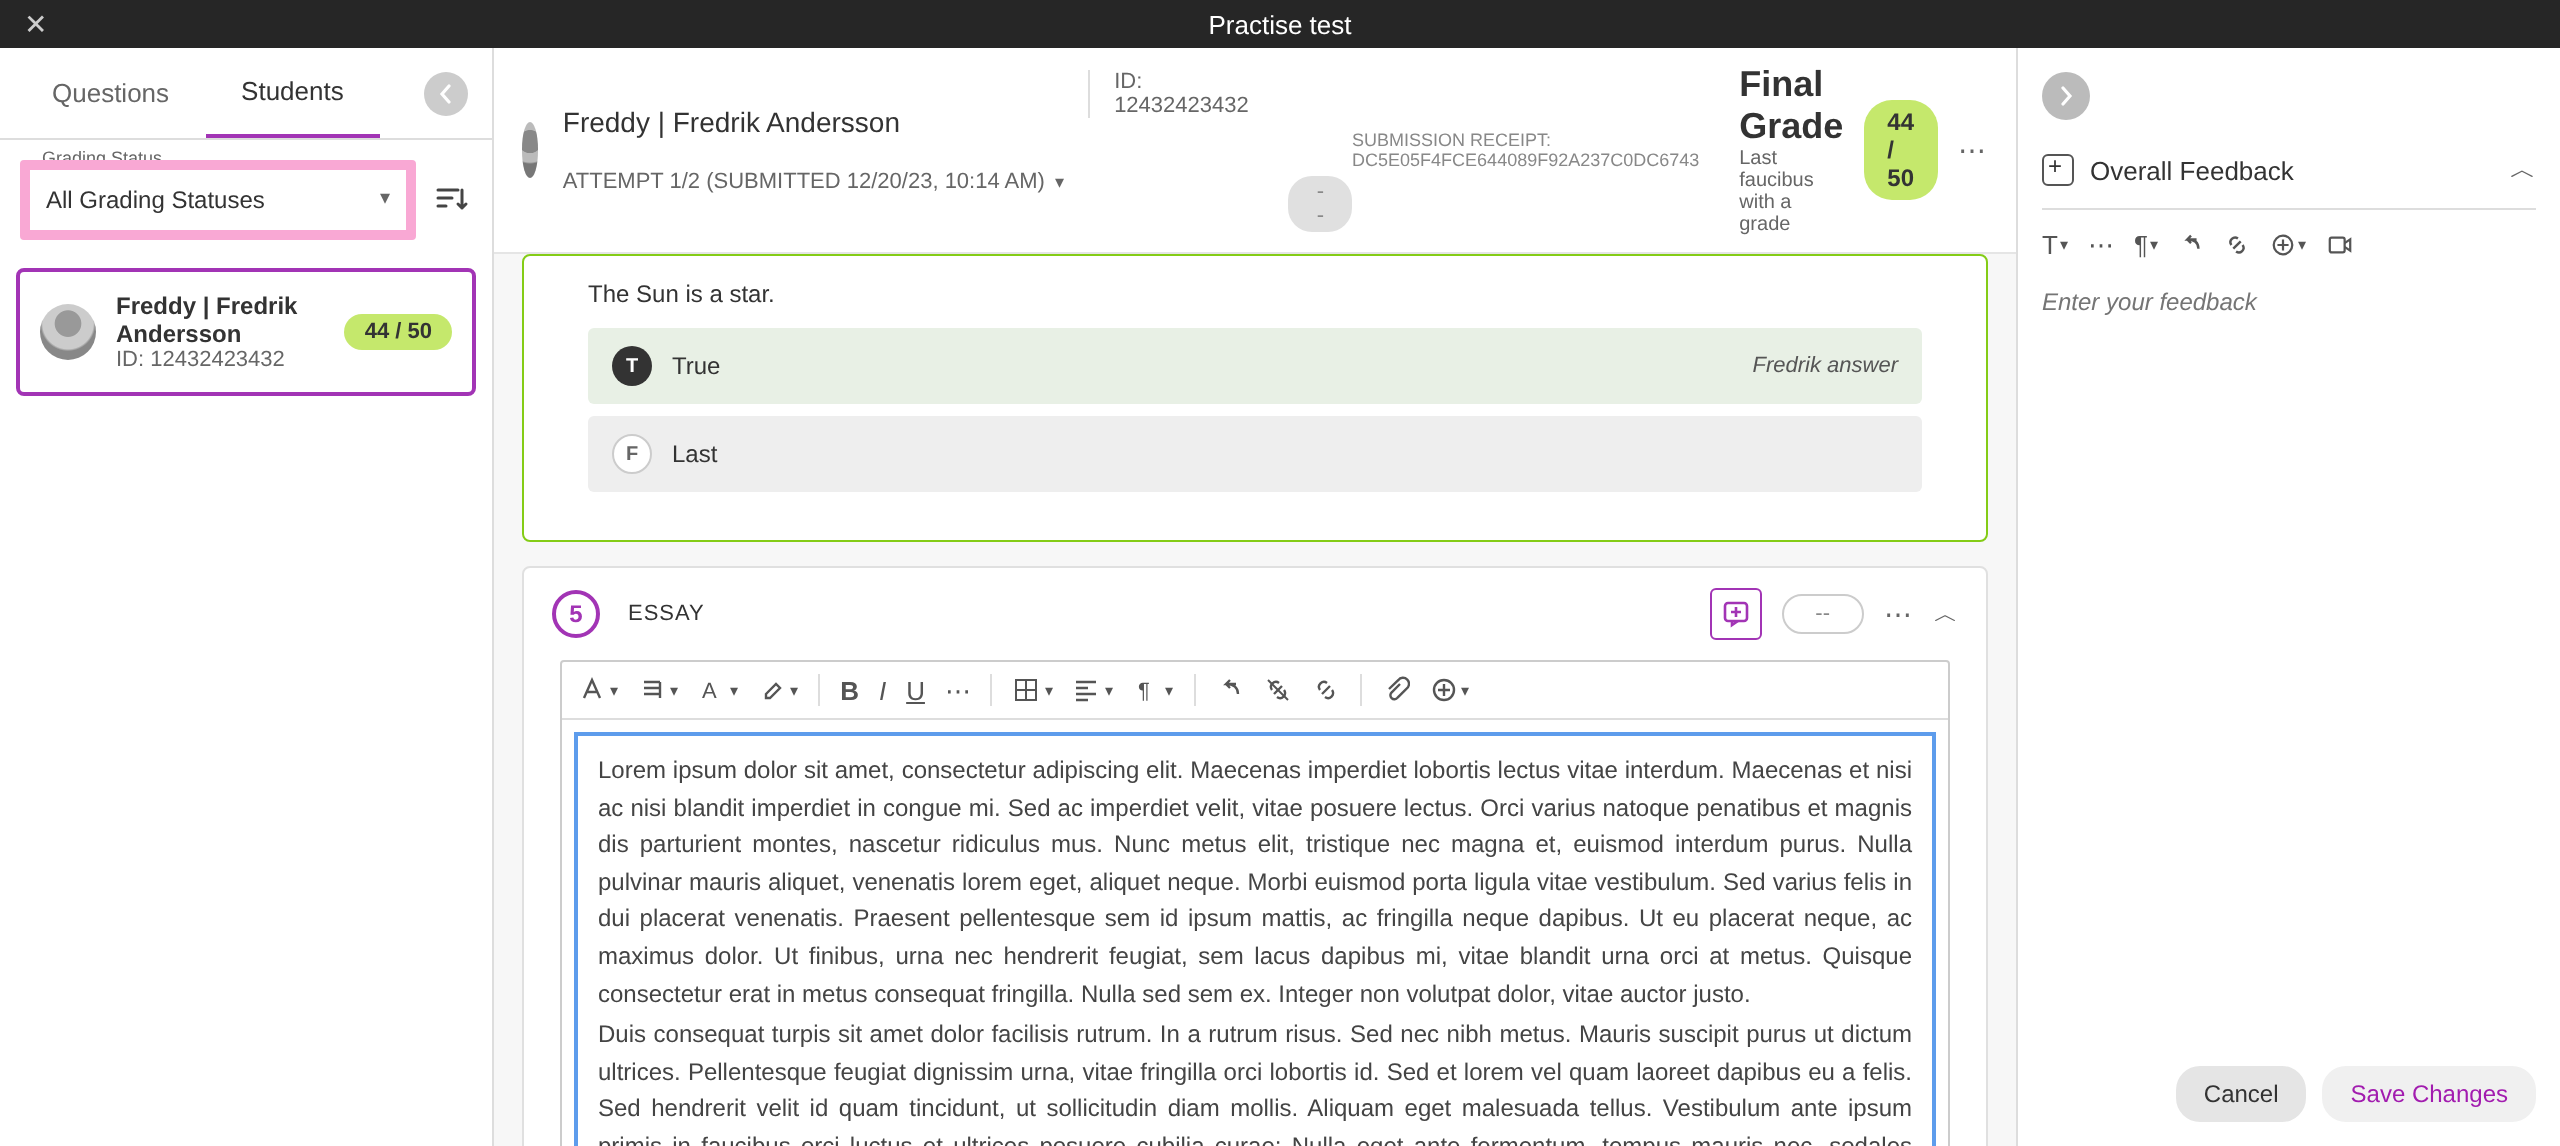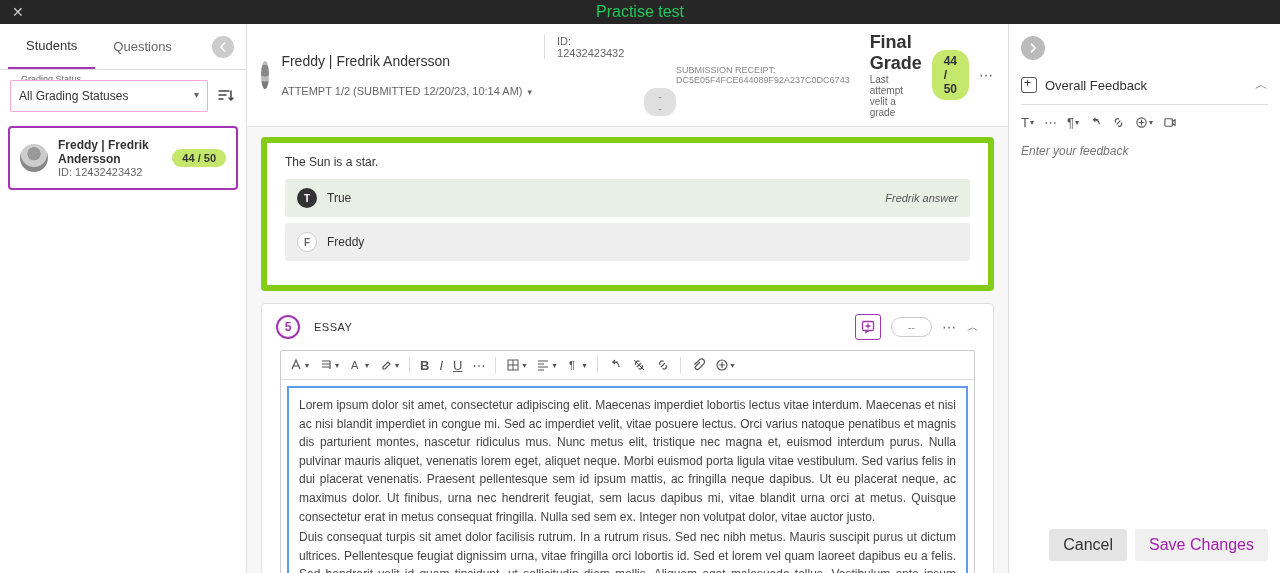--- a/index.html
+++ b/index.html
@@ -1,33 +1,33 @@
 <!DOCTYPE html>
 <html><head>
   <meta charset="utf-8">
   <style>
     * { box-sizing: border-box; margin: 0; padding: 0; }
     body { font-family: -apple-system, "Segoe UI", Arial, sans-serif; font-size: 13px; color: #333; background: #fff; }
     
     .top-bar { height: 24px; background: #262626; display: flex; align-items: center; justify-content: center; position: relative; }
     .top-bar .close { position: absolute; left: 12px; color: #ccc; cursor: pointer; font-size: 14px; }
-    .top-bar .title { color: #22c55e; font-size: 16px; }
+    .top-bar .title { color: #ffffff; font-size: 13px; }
     
     .main-layout { display: flex; height: 549px; }
     
     .sidebar { width: 247px; border-right: 1px solid #ddd; background: #fff; display: flex; flex-direction: column; }
     .tabs { display: flex; border-bottom: 1px solid #ddd; align-items: center; padding: 0 8px; }
     .tab { padding: 14px 18px; color: #666; cursor: pointer; font-size: 13px; }
     .tab.active { color: #333; border-bottom: 2px solid #a234b5; font-weight: 500; }
     .tab-circle { width: 22px; height: 22px; background: #ccc; border-radius: 50%; margin-left: auto; display: flex; align-items: center; justify-content: center; color: #fff; cursor: pointer; margin-right: 4px; }
     
     .filter-row { padding: 10px 10px; display: flex; align-items: center; gap: 8px; }
     .filter-box { flex: 1; position: relative; border-radius: 10px; }
     .filter-label { position: absolute; top: -6px; left: 8px; background: #fff; padding: 0 3px; font-size: 9px; color: #666; }
-    .filter-select { width: 100%; border: 1px solid #f9a8d4; padding: 8px 8px; font-size: 12px; border-radius: 2px; background: #fff; cursor: pointer; position: relative; }
+    .filter-select { width: 100%; border: 5px solid #f9a8d4; padding: 8px 8px; font-size: 12px; border-radius: 2px; background: #fff; cursor: pointer; position: relative; }
     .filter-select::after { content: "▾"; position: absolute; right: 8px; font-size: 10px; color: #666; }
     .sort-icon { width: 20px; height: 20px; cursor: pointer; display: flex; align-items: center; justify-content: center; }
     
     .student-card { margin: 4px 8px; border: 2px solid #a234b5; border-radius: 4px; padding: 10px; display: flex; align-items: center; cursor: pointer; }
     .avatar { width: 28px; height: 28px; border-radius: 50%; background: radial-gradient(circle at 50% 35%, #999 28%, #ccc 30%, #ccc 55%, #888 60%); margin-right: 10px; }
     .student-info { flex: 1; }
     .student-name { font-size: 12px; font-weight: 600; color: #333; }
     .student-id { font-size: 11px; color: #666; }
     .grade-pill { background: #c5e86c; color: #333; padding: 3px 10px; border-radius: 12px; font-size: 11px; font-weight: 600; }
     
@@ -42,21 +42,21 @@
     .header-pill-grey { background: #e0e0e0; color: #888; padding: 2px 14px; border-radius: 12px; font-size: 11px; margin-left: 20px; align-self: flex-end; margin-bottom: 2px; }
     .header-receipt { margin-left: auto; font-size: 9px; color: #888; }
     .header-grade { margin-left: 20px; text-align: left; }
     .header-grade-title { font-size: 18px; font-weight: 600; }
     .header-grade-sub { font-size: 10px; color: #666; }
     .header-pill-green { background: #c5e86c; padding: 4px 12px; border-radius: 14px; font-size: 12px; font-weight: 600; margin-left: 10px; }
     .header-dots { margin-left: 10px; color: #666; cursor: pointer; font-size: 14px; letter-spacing: 1px; }
     
     .content-body { flex: 1; overflow-y: auto; padding: 0 14px 14px; }
     .content-inner { max-width: 740px; }
-    .question-card { background: #fff; border: 6px solid #84cc16; border-radius: 4px; margin-top: 10px; padding: 12px 18px 18px; }
+    .question-card { background: #fff; border: 1px solid #84cc16; border-radius: 4px; padding: 12px 32px 18px; }
     .q-text { font-size: 12px; color: #333; margin-bottom: 10px; }
     
     .option { display: flex; align-items: center; padding: 9px 12px; border-radius: 3px; margin-bottom: 6px; }
     .option.correct { background: #e8f0e5; }
     .option.neutral { background: #eee; }
     .opt-circle { width: 20px; height: 20px; border-radius: 50%; display: flex; align-items: center; justify-content: center; font-size: 10px; font-weight: 600; margin-right: 10px; }
     .opt-circle.dark { background: #333; color: #fff; }
     .opt-circle.light { background: #fff; border: 1px solid #ccc; color: #666; }
     .opt-label { font-size: 12px; }
     .opt-correct { margin-left: auto; font-style: italic; font-size: 11px; color: #555; }
@@ -88,37 +88,37 @@
     .rp-header { display: flex; align-items: center; border-bottom: 1px solid #ddd; padding-bottom: 10px; margin-bottom: 10px; }
     .rp-icon { width: 16px; height: 16px; border: 1.5px solid #555; border-radius: 3px; margin-right: 8px; position: relative; }
     .rp-icon::after { content: "+"; position: absolute; top: -2px; left: 2px; font-size: 12px; }
     .rp-title { font-size: 13px; font-weight: 500; }
     .rp-chev { margin-left: auto; color: #666; cursor: pointer; }
     .rp-toolbar { display: flex; gap: 10px; align-items: center; margin-bottom: 10px; color: #555; }
     .rp-toolbar .tbi { cursor: pointer; font-size: 13px; display: inline-flex; align-items: center; gap: 1px; }
     .rp-toolbar .caret { font-size: 8px; }
     .rp-input { border: none; font-size: 12px; color: #888; width: 100%; padding: 4px 0 20px; outline: none; font-style: italic; }
     .rp-actions { display: flex; justify-content: flex-end; gap: 8px; margin-top: auto; padding-top: 12px; }
-    .rp-actions .btn { font-size: 16px; }
+    .rp-actions .btn { font-size: 12px; border-radius: 12px; }
     .btn-disabled { background: #f0f0f0; color: #a21caf; cursor: not-allowed; }
   </style>
 </head>
 <body>
 
 <div class="top-bar">
   <span class="close">✕</span>
   <span class="title">Practise test</span>
 </div>
 
 <div class="main-layout">
 
   <div class="sidebar">
     <div class="tabs">
+      <div class="tab">Questions</div>
       <div class="tab active">Students</div>
-      <div class="tab">Questions</div>
       <div class="tab-circle">
         <svg width="10" height="10" viewBox="0 0 10 10">
             <path d="M6.5 1 L3 5 L6.5 9" stroke="#fff" stroke-width="1.6" fill="none" stroke-linecap="round"></path>
           </svg>
       </div>
     </div>
     <div class="filter-row">
       <div class="filter-box">
         <span class="filter-label">Grading Status</span>
         <div class="filter-select">All Grading Statuses</div>
@@ -145,38 +145,38 @@
       <div class="header-avatar"></div>
       <div class="header-student">
         <div class="header-name">Freddy | Fredrik Andersson</div>
         <div class="header-sub"><span>ATTEMPT 1/2 (SUBMITTED 12/20/23, 10:14 AM)</span> <span class="caret">▾</span></div>
       </div>
       <div class="header-id">ID: 12432423432</div>
       <div class="header-pill-grey">--</div>
       <div class="header-receipt">SUBMISSION RECEIPT: DC5E05F4FCE644089F92A237C0DC6743</div>
       <div class="header-grade">
         <div class="header-grade-title">Final Grade</div>
-        <div class="header-grade-sub">Last attempt velit a grade</div>
+        <div class="header-grade-sub">Last faucibus with a grade</div>
       </div>
       <div class="header-pill-green">44 / 50</div>
       <div class="header-dots">⋯</div>
     </div>
 
     <div class="content-body">
      <div class="content-inner">
       <div class="question-card">
         <div class="q-text">The Sun is a star.</div>
         <div class="option correct">
           <span class="opt-circle dark">T</span>
           <span class="opt-label">True</span>
           <span class="opt-correct">Fredrik answer</span>
         </div>
         <div class="option neutral">
           <span class="opt-circle light">F</span>
-          <span class="opt-label">Freddy</span>
+          <span class="opt-label">Last</span>
         </div>
       </div>
 
       <div class="essay-card">
         <div class="essay-header">
           <div class="q-number">5</div>
           <div class="q-type">ESSAY</div>
           <div class="essay-header-right">
             <div class="icon-btn-sq">
               <svg width="14" height="14" viewBox="0 0 14 14">

